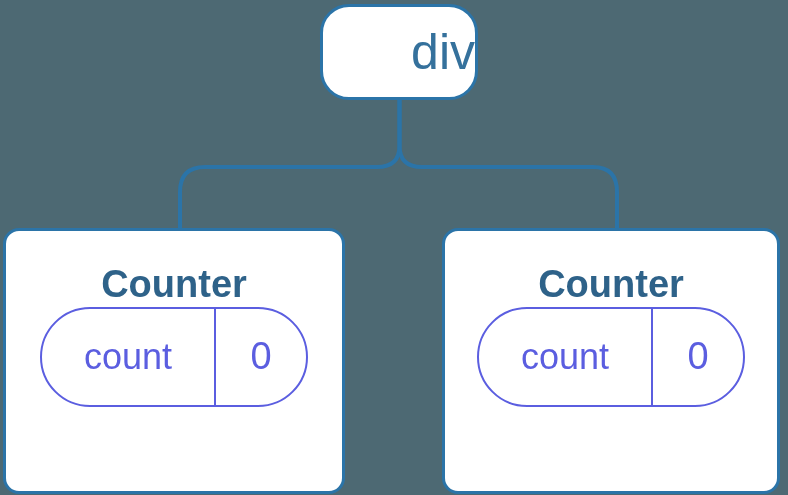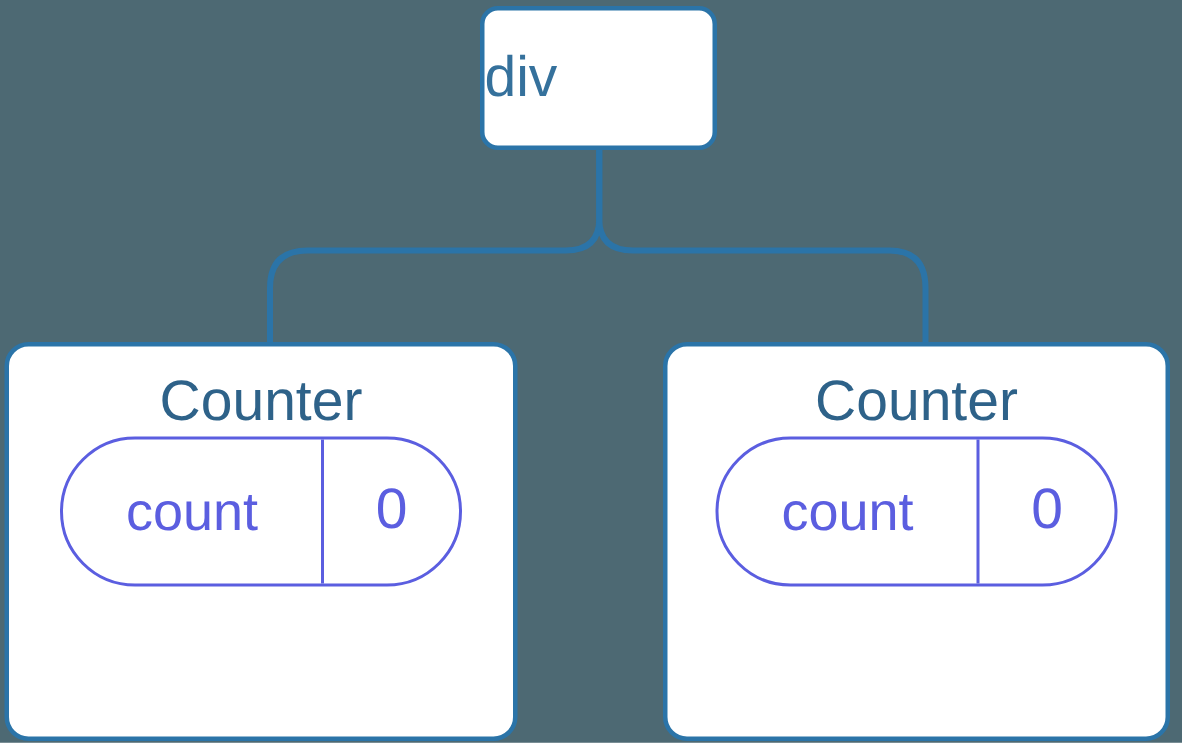--- a/index.html
+++ b/index.html
@@ -11,43 +11,43 @@
     font-family: "Liberation Sans", sans-serif;
     overflow: hidden;
   }
   .node-root {
     position: absolute;
     left: 320px; top: 4px;
     width: 158px; height: 96px;
     box-sizing: border-box;
     background: #ffffff;
     border: 3px solid var(--accent, #2b74a8);
-    border-radius: 12px;
-    display: flex; align-items: center; justify-content: flex-start;
-    font-size: 38px; font-weight: 500;
+    border-radius: 29px;
+    display: flex; align-items: center; justify-content: flex-end;
+    font-size: 50px; font-weight: 500;
     color: var(--nodeText, #35719c);
   }
   .connector {
     position: absolute; left: 0; top: 0;
     pointer-events: none;
   }
   .card {
     position: absolute; top: 228px;
     height: 266px;
     box-sizing: border-box;
     background: #ffffff;
     border: 3px solid var(--accent, #2b74a8);
     border-radius: 16px;
     display: flex; flex-direction: column; align-items: center;
   }
   .card.left  { left: 3px;   width: 342px; }
   .card.right { left: 442px; width: 338px; }
   .card-title {
-    margin-top: 16px;
-    font-size: 38px; font-weight: 400;
+    margin-top: 32px;
+    font-size: 38px; font-weight: 700;
     color: var(--title, #2e6289);
     line-height: 1.15;
   }
   .pill {
     width: 268px; height: 100px;
     box-sizing: border-box;
     border: 2px solid var(--purple, #5b5ee0);
     border-radius: 52px;
     display: flex;
     color: var(--purple, #5b5ee0);

